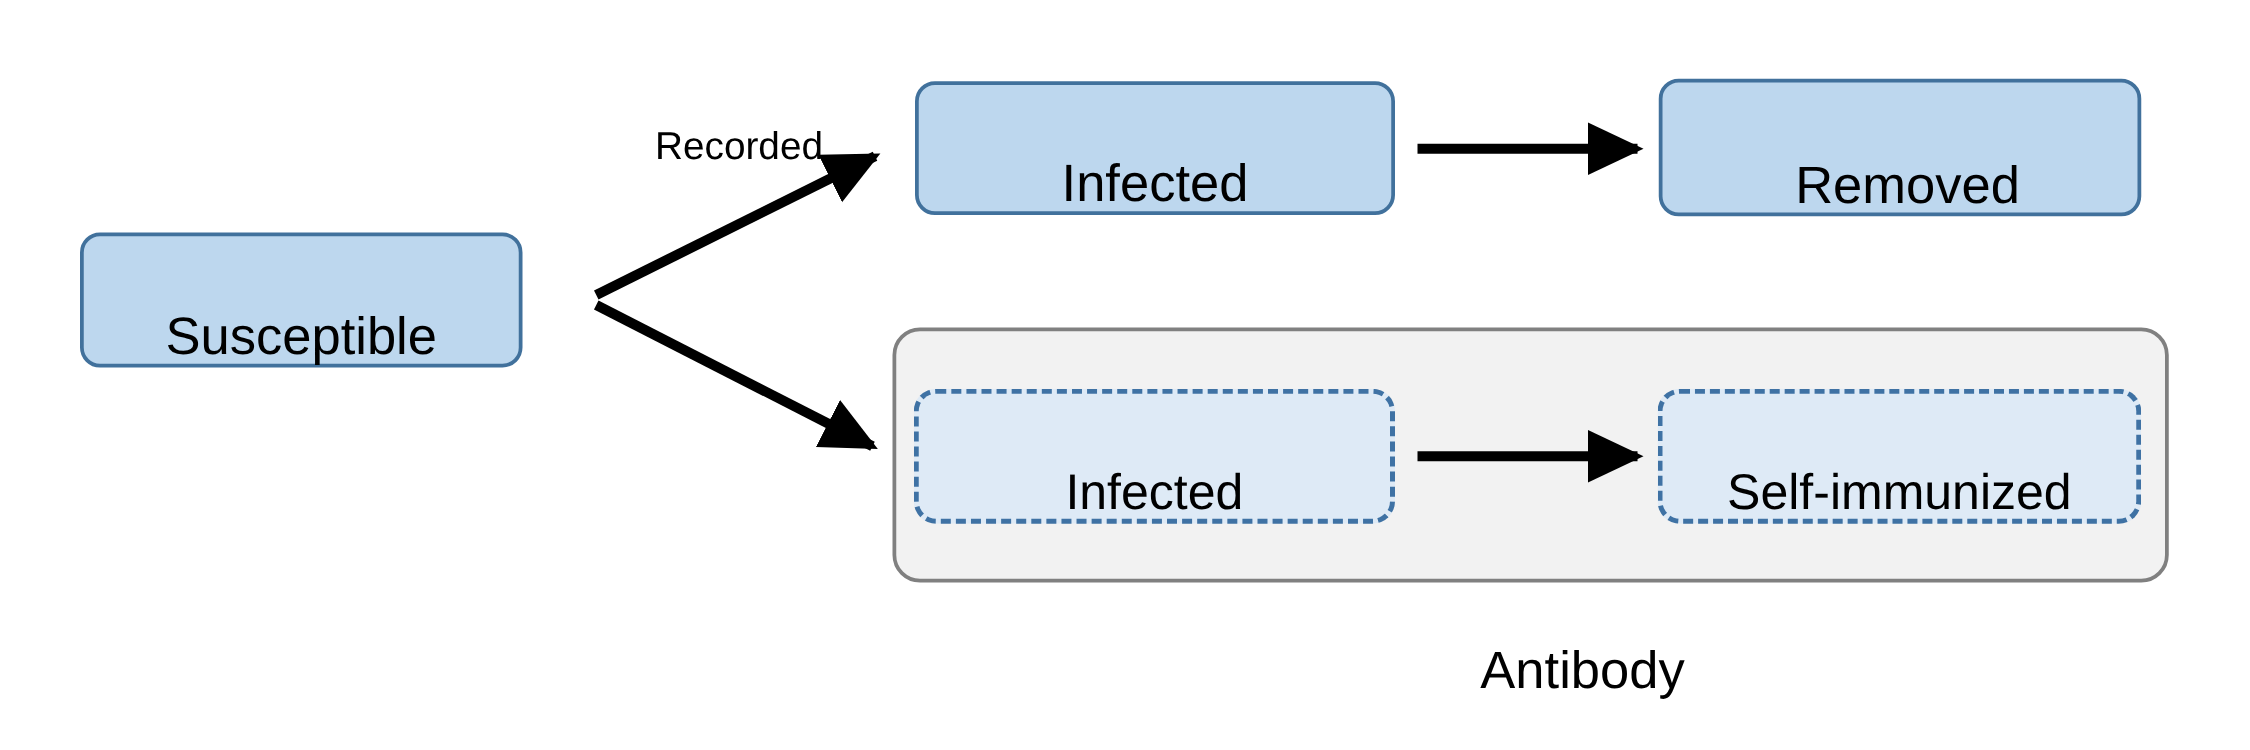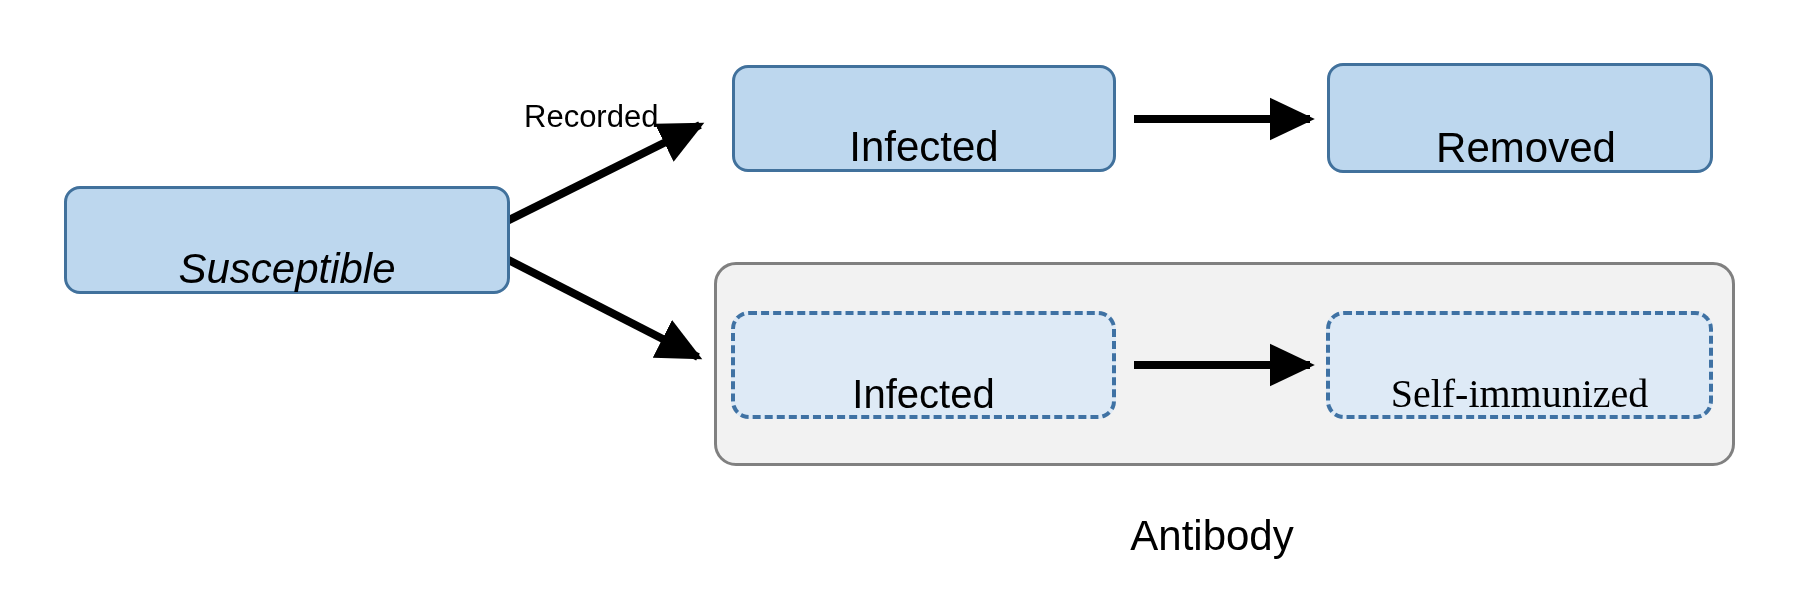--- a/index.html
+++ b/index.html
@@ -64,27 +64,27 @@
     white-space: nowrap;
   }
   #edges {
     position: absolute;
     left: 0;
     top: 0;
     width: 1800px;
     height: 600px;
     pointer-events: none;
   }
-  #sus-box   { left: 64px;  top: 186px; width: 446px; height: 108px; font-style: italic; }
+  #sus-box   { left: 64px;  top: 186px; width: 354px; height: 108px; }
   #inf-rec   { left: 732px; top: 65px;  width: 384px; height: 107px; }
   #removed   { left: 1327px;top: 63px;  width: 386px; height: 110px; padding-left: 12px; }
   #grp       { left: 714px; top: 262px; width: 1021px;height: 204px; }
   #inf-sur   { left: 731px; top: 311px; width: 385px; height: 108px; }
-  #selfimm   { left: 1326px;top: 311px; width: 387px; height: 108px; font-family: Liberation Serif, serif; }
-  #cap-anti  { left: 1022px;top: 512px; width: 380px; }
+  #selfimm   { left: 1326px;top: 311px; width: 387px; height: 108px; }
+  #cap-anti  { left: 1076px;top: 512px; width: 380px; }
   #lbl-rec   { left: 496px; top: 99px; margin-left: 28px; }
   #lbl-sur   { left: 494px; top: 340px; }
 </style>
 </head>
 <body>
 
 <div id="canvas">
 
   <div class="group-box" id="grp"></div>
 

